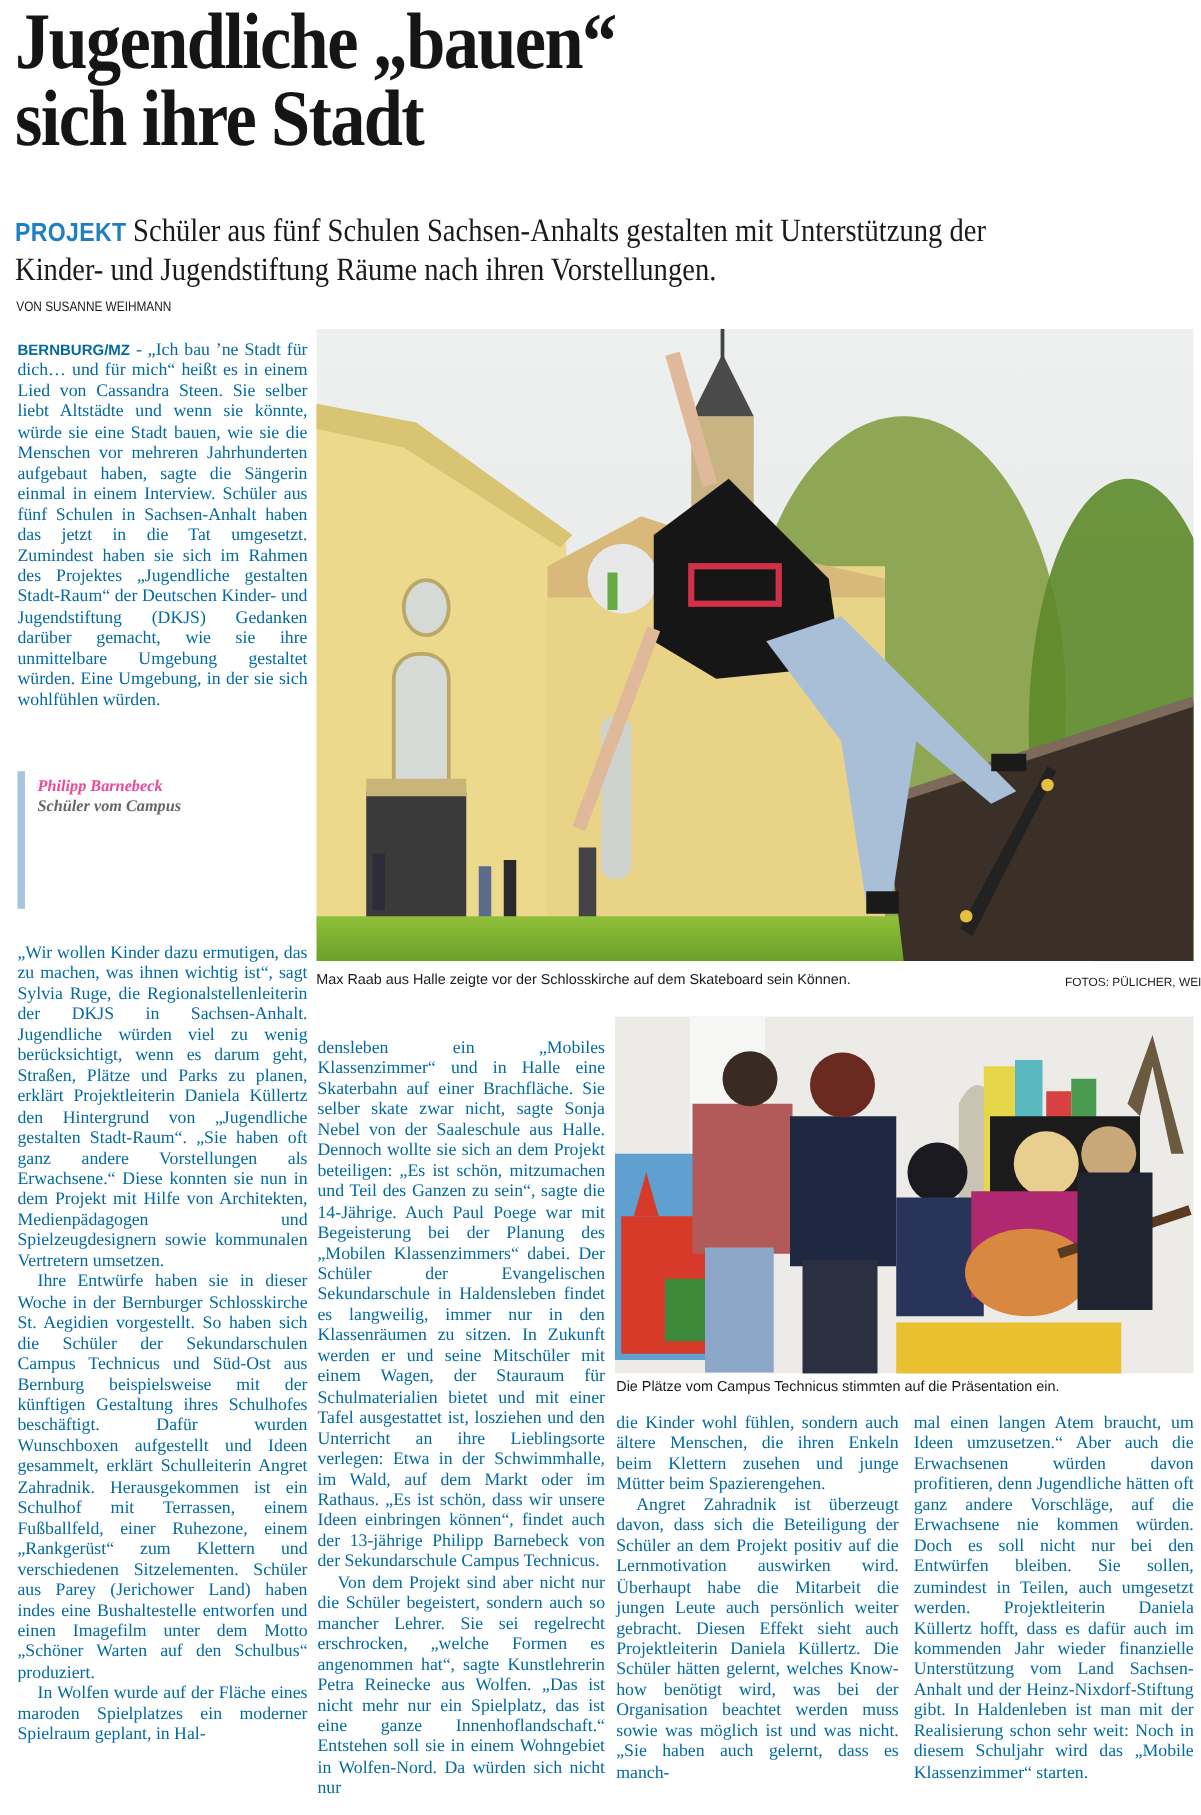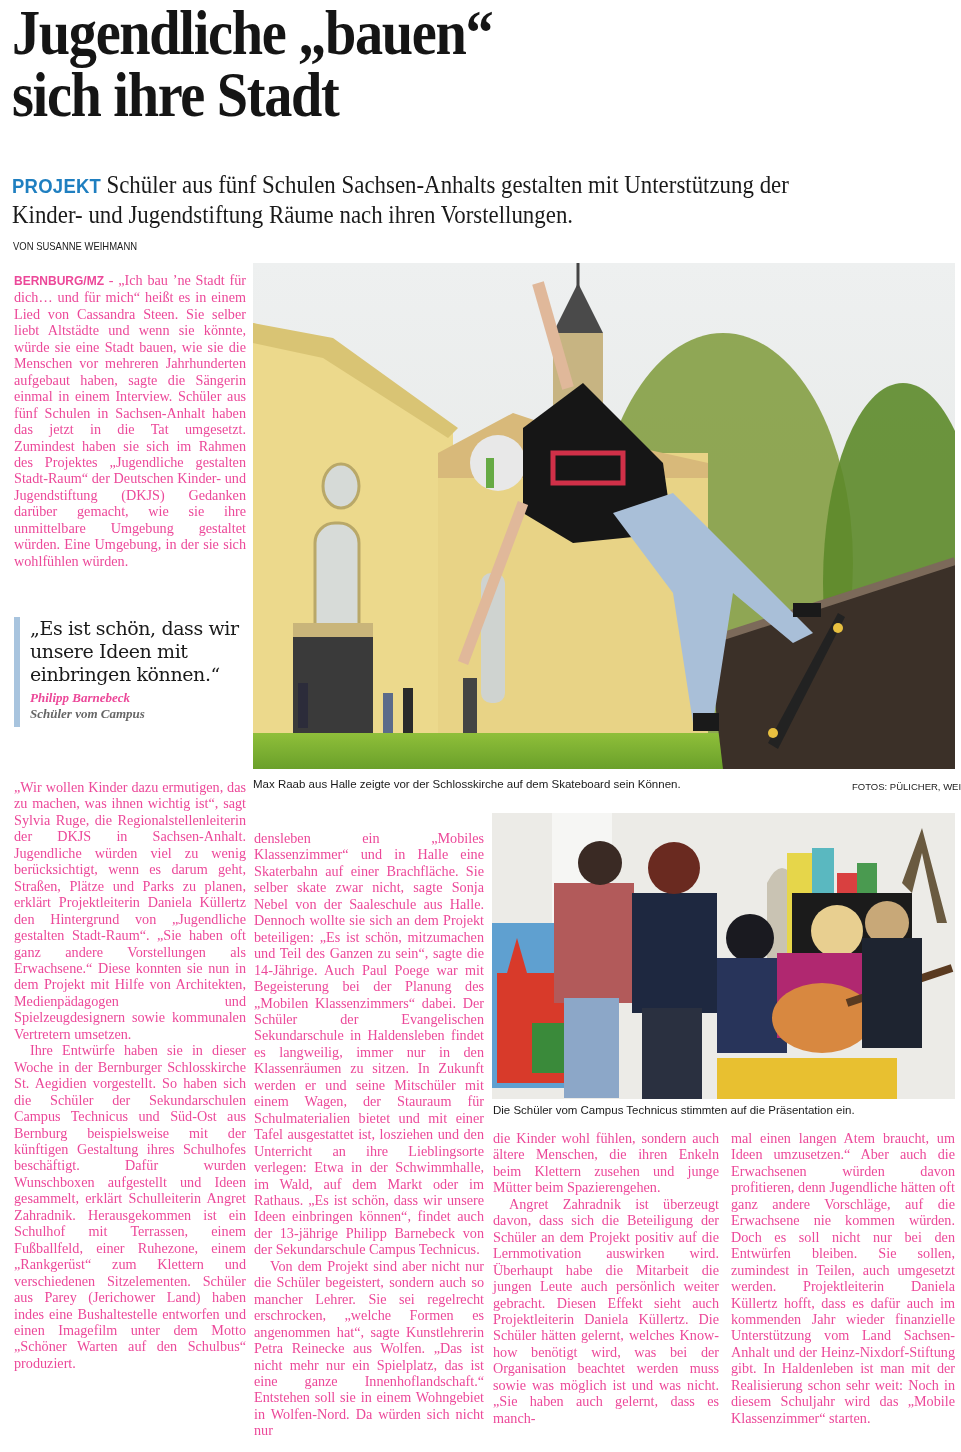--- a/index.html
+++ b/index.html
@@ -24,21 +24,21 @@
   }
   .byline {
     position: absolute; left: 13px; top: 240px;
     font-family: "Liberation Sans", sans-serif; font-size: 11px; color: #1a1a1a;
     transform: scaleX(0.86); transform-origin: left top;
   }
 
   .col {
     position: absolute; font-family: "Liberation Serif", serif;
     font-size: 14.2px; line-height: 16.45px; text-align: justify;
-    hyphens: manual; color: #ec4899;
+    hyphens: manual; color: #0369a1;
   }
   .col p { text-indent: 0; }
   .col p.indent { text-indent: 16px; }
   .dateline { font-family: "Liberation Sans", sans-serif; font-weight: bold; font-size: 12px; }
 
   .quote-box {
     position: absolute; left: 14px; top: 617px; width: 232px; height: 110px;
     border-left: 6px solid #a8c4de; padding-left: 10px;
   }
   .quote-text {
@@ -75,28 +75,28 @@
   <span class="kicker">PROJEKT</span><span>Schüler aus fünf Schulen Sachsen-Anhalts gestalten mit Unterstützung der Kinder- und Jugendstiftung Räume nach ihren Vorstellungen.</span>
 </div>
 
 <div class="byline">VON SUSANNE WEIHMANN</div>
 
 <div class="col" style="left:14px; top:272px; width:232px;">
   <p><span class="dateline">BERNBURG/MZ</span><span> - „Ich bau ’ne Stadt für dich… und für mich“ heißt es in einem Lied von Cassandra Steen. Sie selber liebt Altstädte und wenn sie könnte, würde sie eine Stadt bauen, wie sie die Menschen vor mehreren Jahrhunderten aufgebaut haben, sagte die Sängerin einmal in einem Interview. Schüler aus fünf Schulen in Sachsen-Anhalt haben das jetzt in die Tat umgesetzt. Zumindest haben sie sich im Rahmen des Projektes „Jugendliche gestalten Stadt-Raum“ der Deutschen Kinder- und Jugendstiftung (DKJS) Gedanken darüber gemacht, wie sie ihre unmittelbare Umgebung gestaltet würden. Eine Umgebung, in der sie sich wohlfühlen würden.</span></p>
 </div>
 
 <div class="quote-box">
-  <div class="quote-text">„Es ist schön, dass wir unsere Ideen mit einbringen können.“</div>
   <div class="quote-author">Philipp Barnebeck</div>
   <div class="quote-role">Schüler vom Campus</div>
 </div>
 
-<div class="col" style="left:14px; top:779px; width:232px;">
+<div class="col" style="left:14px; top:754px; width:232px;">
   <p>„Wir wollen Kinder dazu ermutigen, das zu machen, was ihnen wichtig ist“, sagt Sylvia Ruge, die Regionalstellenleiterin der DKJS in Sachsen-Anhalt. Jugendliche würden viel zu wenig berücksichtigt, wenn es darum geht, Straßen, Plätze und Parks zu planen, erklärt Projektleiterin Daniela Küllertz den Hintergrund von „Jugendliche gestalten Stadt-Raum“. „Sie haben oft ganz andere Vorstellungen als Erwachsene.“ Diese konnten sie nun in dem Projekt mit Hilfe von Architekten, Medienpädagogen und Spielzeugdesignern sowie kommunalen Vertretern umsetzen.</p>
   <p class="indent">Ihre Entwürfe haben sie in dieser Woche in der Bernburger Schlosskirche St. Aegidien vorgestellt. So haben sich die Schüler der Sekundarschulen Campus Technicus und Süd-Ost aus Bernburg beispielsweise mit der künftigen Gestaltung ihres Schulhofes beschäftigt. Dafür wurden Wunschboxen aufgestellt und Ideen gesammelt, erklärt Schulleiterin Angret Zahradnik. Herausgekommen ist ein Schulhof mit Terrassen, einem Fußballfeld, einer Ruhezone, einem „Rankgerüst“ zum Klettern und verschiedenen Sitzelementen. Schüler aus Parey (Jerichower Land) haben indes eine Bushaltestelle entworfen und einen Imagefilm unter dem Motto „Schöner Warten auf den Schulbus“ produziert.</p>
+  <p class="indent">In Wolfen wurde auf der Fläche eines maroden Spielplatzes ein moderner Spielraum geplant, in Hal-</p>
 </div>
 
 <div class="photo" style="left:253px; top:263px; width:702px; height:506px;">
   <svg width="702" height="506" viewBox="0 0 702 506">
     <defs>
       <linearGradient id="sky" x1="0" y1="0" x2="0" y2="1">
         <stop offset="0" stop-color="#eef0f0"></stop>
           <stop offset="1" stop-color="#e3e6e4"></stop>
       </linearGradient>
       <linearGradient id="grass" x1="0" y1="0" x2="0" y2="1">
@@ -186,21 +186,21 @@
     <rect x="225" y="145" width="70" height="95" fill="#28345a"></rect>
     <circle cx="345" cy="118" r="26" fill="#e8cf90"></circle>
     <rect x="285" y="140" width="120" height="85" fill="#b02870"></rect>
     <ellipse cx="330" cy="205" rx="50" ry="35" fill="#d88840"></ellipse>
     <line x1="355" y1="190" x2="460" y2="155" stroke="#5a3a20" stroke-width="8"></line>
     <rect x="225" y="245" width="180" height="41" fill="#e8c030"></rect>
     <circle cx="395" cy="110" r="22" fill="#c8a878"></circle>
     <rect x="370" y="125" width="60" height="110" fill="#1e2430"></rect>
   </svg>
 </div>
-<div class="caption" style="left:493px; top:1104px;">Die Schüler vom Campus Technicus stimmten auf die Präsentation ein.</div>
+<div class="caption" style="left:493px; top:1104px;">Die Plätze vom Campus Technicus stimmten auf die Präsentation ein.</div>
 
 <div class="col" style="left:493px; top:1130px; width:226px;">
   <p>die Kinder wohl fühlen, sondern auch ältere Menschen, die ihren Enkeln beim Klettern zusehen und junge Mütter beim Spazierengehen.</p>
   <p class="indent">Angret Zahradnik ist überzeugt davon, dass sich die Beteiligung der Schüler an dem Projekt positiv auf die Lernmotivation auswirken wird. Überhaupt habe die Mitarbeit die jungen Leute auch persönlich weiter gebracht. Diesen Effekt sieht auch Projektleiterin Daniela Küllertz. Die Schüler hätten gelernt, welches Know-how benötigt wird, was bei der Organisation beachtet werden muss sowie was möglich ist und was nicht. „Sie haben auch gelernt, dass es manch-</p>
 </div>
 
 <div class="col" style="left:731px; top:1130px; width:224px;">
   <p>mal einen langen Atem braucht, um Ideen umzusetzen.“ Aber auch die Erwachsenen würden davon profitieren, denn Jugendliche hätten oft ganz andere Vorschläge, auf die Erwachsene nie kommen würden. Doch es soll nicht nur bei den Entwürfen bleiben. Sie sollen, zumindest in Teilen, auch umgesetzt werden. Projektleiterin Daniela Küllertz hofft, dass es dafür auch im kommenden Jahr wieder finanzielle Unterstützung vom Land Sachsen-Anhalt und der Heinz-Nixdorf-Stiftung gibt. In Haldenleben ist man mit der Realisierung schon sehr weit: Noch in diesem Schuljahr wird das „Mobile Klassenzimmer“ starten.</p>
 </div>
 

